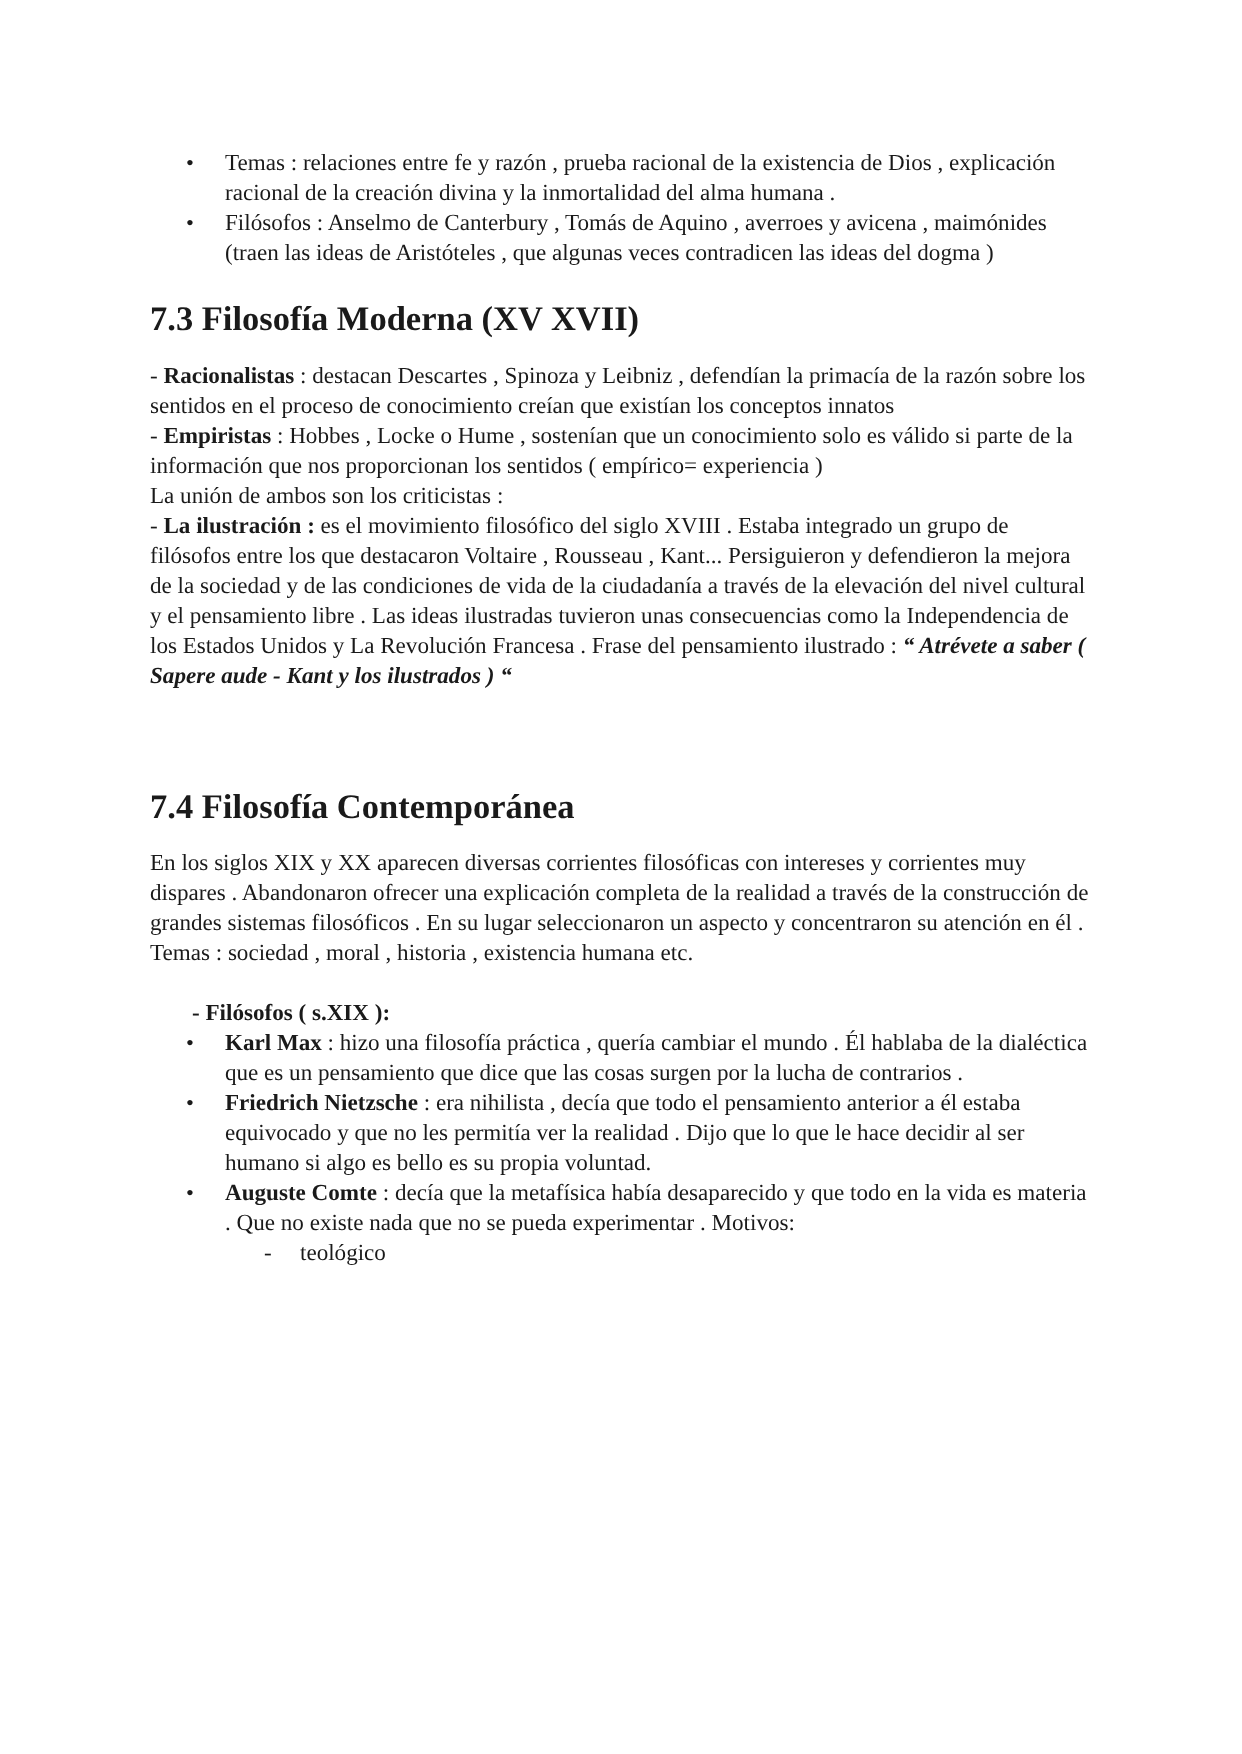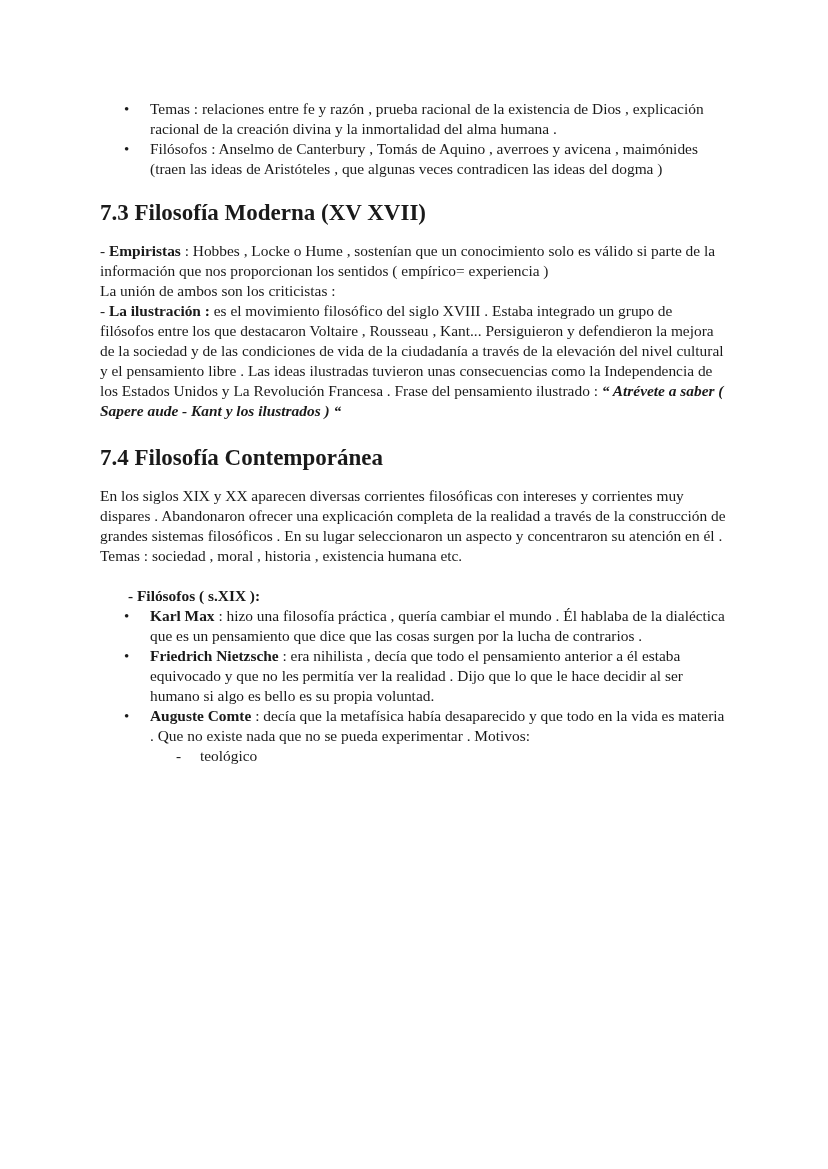--- a/index.html
+++ b/index.html
@@ -24,26 +24,27 @@
 <div class="page">
 
   <ul class="bullet-list">
     <li><span>Temas : relaciones entre fe y razón , prueba racional de la existencia de Dios , explicación racional de la creación divina y la inmortalidad del alma humana .</span></li>
     <li><span>Filósofos : Anselmo de Canterbury , </span><span class="u">Tomás de Aquino</span><span> , averroes y avicena , maimónides (traen las ideas de Aristóteles , que algunas veces contradicen las ideas del dogma )</span></li>
   </ul>
 
   <h2 class="h2" style="margin-top:21px;">7.3 Filosofía Moderna (XV XVII)</h2>
 
   <div style="margin-top:15px;">
+    <p class="para">- <span class="b">Racionalistas</span><span> : destacan Descartes , Spinoza y Leibniz , defendían la primacía de la razón sobre los sentidos en el proceso de conocimiento creían que existían los conceptos innatos</span></p>
     <p class="para">- <span class="b">Empiristas</span><span> : Hobbes , Locke o Hume , sostenían que un conocimiento solo es válido si parte de la información que nos proporcionan los sentidos ( empírico= experiencia )</span></p>
     <p class="para">La unión de ambos son los criticistas :</p>
     <p class="para">- <span class="b">La ilustración :</span><span> es el movimiento filosófico del siglo XVIII . Estaba integrado un grupo de filósofos entre los que destacaron Voltaire , Rousseau , Kant... Persiguieron y defendieron la mejora de la sociedad y de las condiciones de vida de la ciudadanía a través de la elevación del nivel cultural y el pensamiento libre . Las ideas ilustradas tuvieron unas consecuencias como la Independencia de los Estados Unidos y La Revolución Francesa . Frase del pensamiento ilustrado : </span><span class="quote">“ Atrévete a saber ( Sapere aude - Kant y los ilustrados ) “</span></p>
   </div>
 
-  <h2 class="h2" style="margin-top:24px;">7.4 Filosofía Contemporánea</h2>
+  <h2 class="h2" style="margin-top:64px;">7.4 Filosofía Contemporánea</h2>
 
   <p class="para" style="margin-top:15px;">En los siglos XIX y XX aparecen diversas corrientes filosóficas  con intereses y corrientes muy dispares . Abandonaron ofrecer una explicación completa de la realidad a través de la construcción de grandes sistemas filosóficos . En su lugar seleccionaron un aspecto y concentraron su atención en él  . Temas : sociedad , moral , historia , existencia humana etc.</p>
 
   <p class="para b" style="margin-top:20px;margin-left:28px;">- Filósofos ( s.XIX ):</p>
 
   <ul class="bullet-list">
     <li><span class="b">Karl Max</span><span> : hizo una filosofía práctica , quería cambiar el mundo . Él hablaba de la dialéctica que es un pensamiento que dice que las cosas surgen por la lucha de contrarios .</span></li>
     <li><span class="b">Friedrich Nietzsche</span><span> : era nihilista , decía que todo el pensamiento anterior a él estaba equivocado y que no les permitía ver la realidad . Dijo que lo que le hace decidir al ser humano si algo es bello es su propia voluntad.</span></li>
     <li><span class="b">Auguste Comte</span><span> :  decía que la metafísica había desaparecido y que todo en la vida es materia . Que no existe nada que no se pueda experimentar . Motivos:</span>
       <ul class="dash-list">

